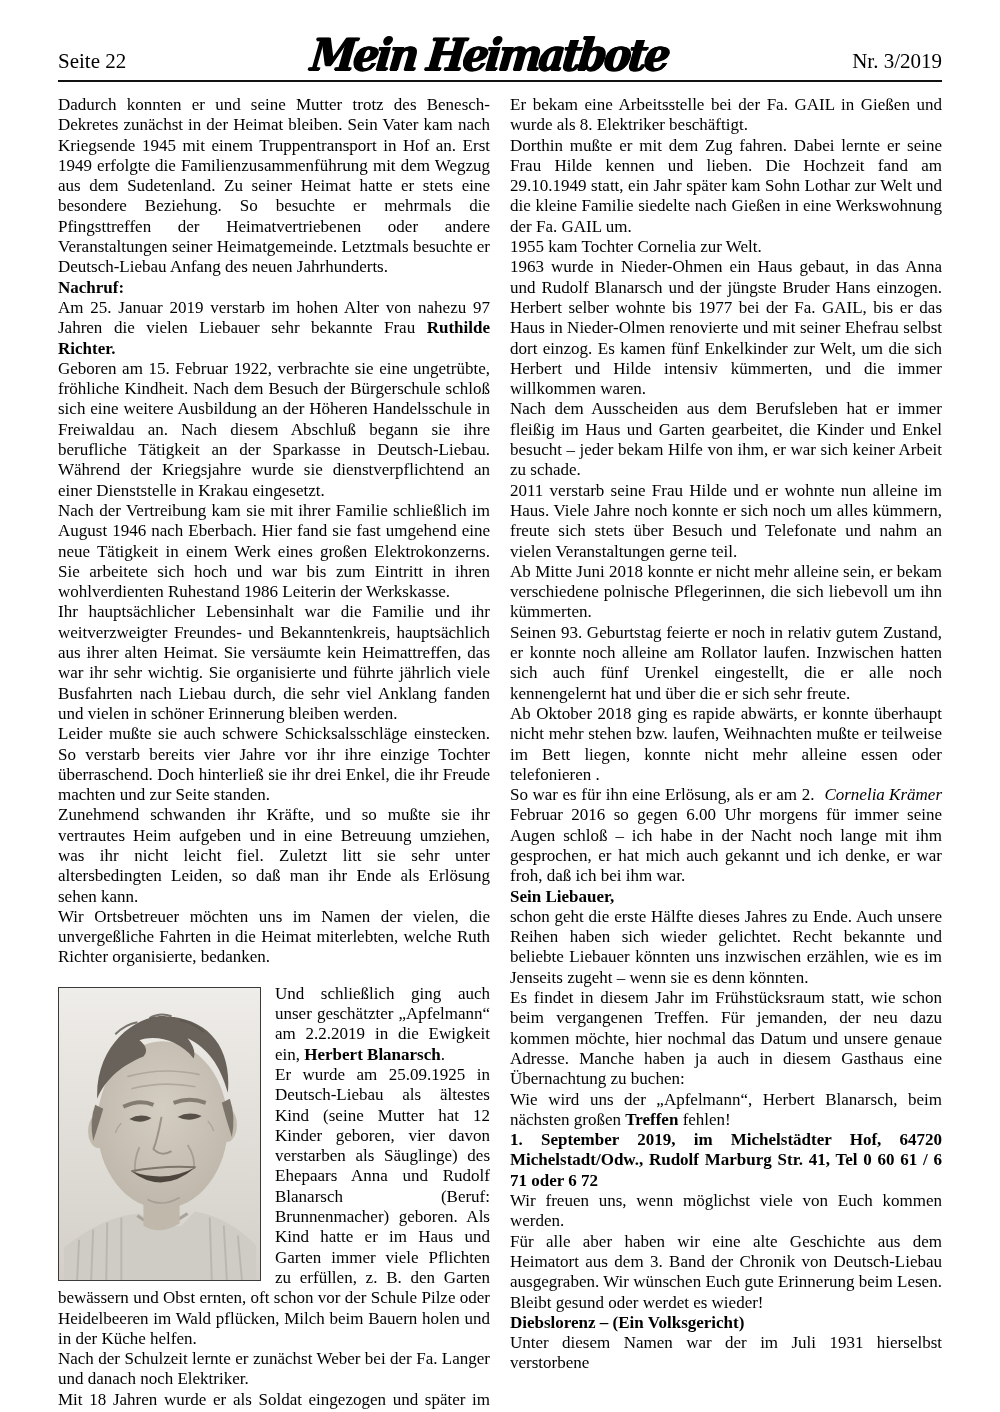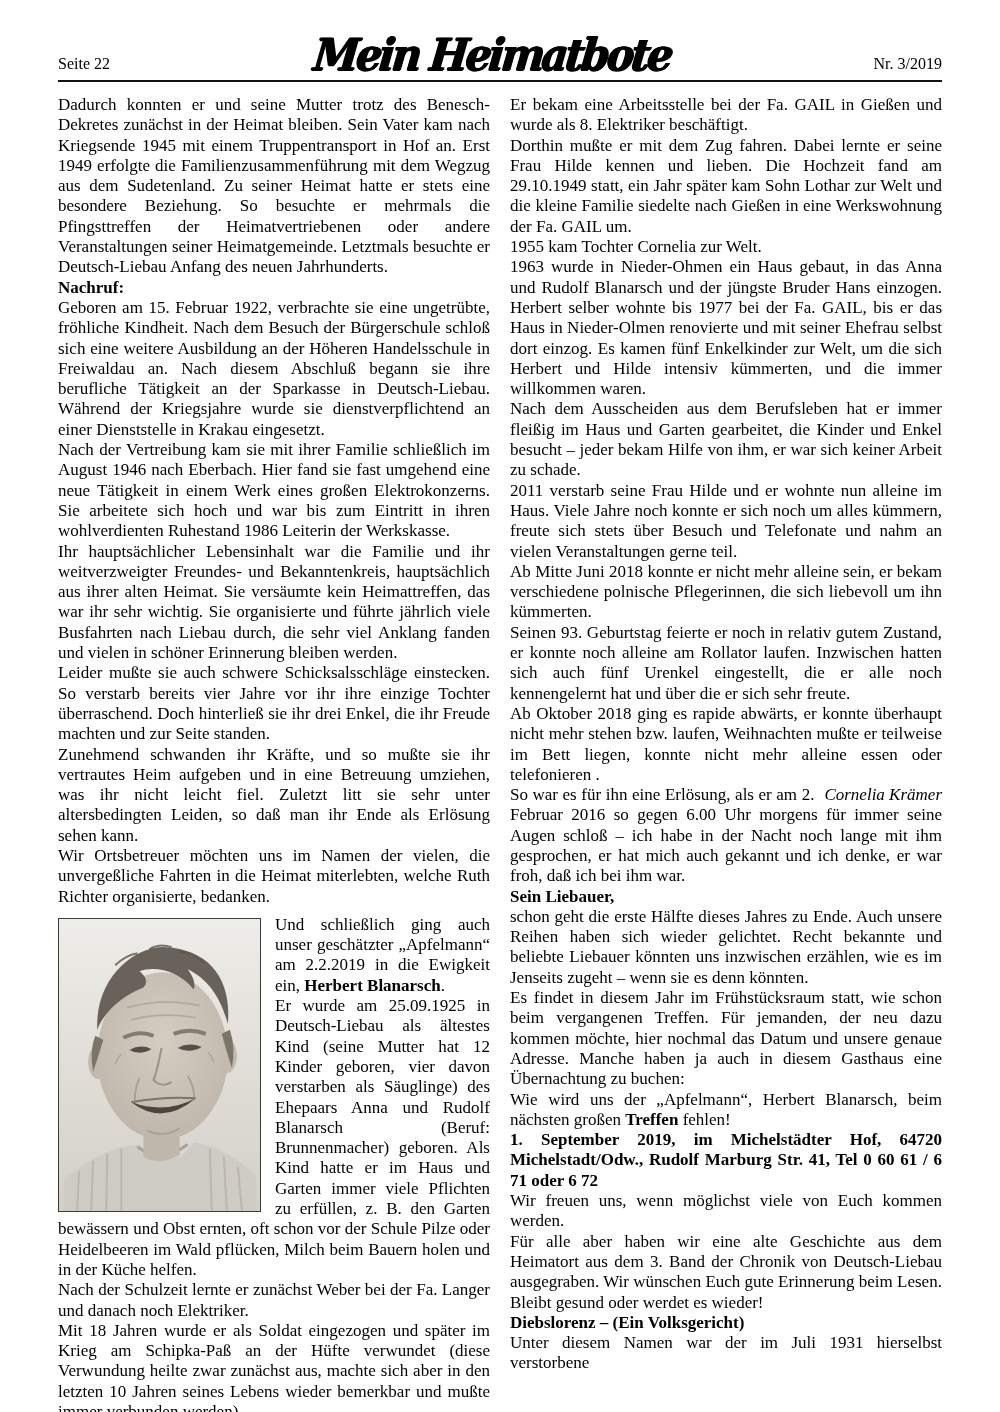--- a/index.html
+++ b/index.html
@@ -12,21 +12,21 @@
     background:#ffffff;
     color:#000;
     font-family:"Liberation Serif","DejaVu Serif",serif;
     overflow:hidden;
   }
   
   .hdr{
     display:flex;align-items:flex-end;justify-content:space-between;
     height:48px;
   }
-  .hdr .corner{font-size:16px;line-height:1;padding-bottom:2px;}
+  .hdr .corner{font-size:21px;line-height:1;padding-bottom:2px;}
   .masthead{
     font-family:"DejaVu Serif",serif;
     font-weight:bold;font-style:italic;
     font-size:41px;line-height:0.9;
     letter-spacing:-3px;
     transform:skewX(-6deg) scaleY(1.08);
     text-shadow:1px 0 #000,-0.6px 0 #000,0 0.5px #000;
     white-space:nowrap;
   }
   .rule{border-top:2.6px solid #111;margin-top:6px;}
@@ -47,40 +47,41 @@
   
   .photo{
     float:left;
     width:203px;height:294px;
     border:1.5px solid #3a3a3a;
     box-sizing:border-box;
     margin:3px 14px 3px 0;
     background:#dcd8d2;
   }
   .photo svg{display:block;width:100%;height:100%;}
-  .obit-blanarsch{margin-top:8px;}
+  .obit-blanarsch{margin-top:16px;}
 </style>
 </head>
 <body>
 
 <div class="page">
 
   <header class="hdr">
     <span class="corner">Seite 22</span>
     <span class="masthead">Mein Heimatbote</span>
     <span class="corner">Nr. 3/2019</span>
   </header>
   <div class="rule"></div>
 
   <main class="columns">
 
     <section class="col">
       <p>Dadurch konnten er und seine Mutter trotz des Benesch-Dekretes zunächst in der Heimat bleiben. Sein Vater kam nach Kriegsende 1945 mit einem Truppentransport in Hof an. Erst 1949 erfolgte die Familienzusammenführung mit dem Wegzug aus dem Sudetenland. Zu seiner Heimat hatte er stets eine besondere Beziehung. So besuchte er mehrmals die Pfingsttreffen der Heimatvertriebenen oder andere Veranstaltungen seiner Heimatgemeinde. Letztmals besuchte er Deutsch-Liebau Anfang des neuen Jahrhunderts.</p>
 
       <p class="bhead sp">Nachruf:</p>
+      <p><span>Am 25. Januar 2019 verstarb im hohen Alter von nahezu 97 Jahren die vielen Liebauer sehr bekannte Frau </span><b>Ruthilde Richter.</b></p>
       <p>Geboren am 15. Februar 1922, verbrachte sie eine ungetrübte, fröhliche Kindheit. Nach dem Besuch der Bürgerschule schloß sich eine weitere Ausbildung an der Höheren Handelsschule in Freiwaldau an. Nach diesem Abschluß begann sie ihre berufliche Tätigkeit an der Sparkasse in Deutsch-Liebau. Während der Kriegsjahre wurde sie dienstverpflichtend an einer Dienststelle in Krakau eingesetzt.</p>
       <p>Nach der Vertreibung kam sie mit ihrer Familie schließlich im August 1946 nach Eberbach. Hier fand sie fast umgehend eine neue Tätigkeit in einem Werk eines großen Elektrokonzerns. Sie arbeitete sich hoch und war bis zum Eintritt in ihren wohlverdienten Ruhestand 1986 Leiterin der Werkskasse.</p>
       <p>Ihr hauptsächlicher Lebensinhalt war die Familie und ihr weitverzweigter Freundes- und Bekanntenkreis, hauptsächlich aus ihrer alten Heimat. Sie versäumte kein Heimattreffen, das war ihr sehr wichtig. Sie organisierte und führte jährlich viele Busfahrten nach Liebau durch, die sehr viel Anklang fanden und vielen in schöner Erinnerung bleiben werden.</p>
       <p>Leider mußte sie auch schwere Schicksalsschläge einstecken. So verstarb bereits vier Jahre vor ihr ihre einzige Tochter überraschend. Doch hinterließ sie ihr drei Enkel, die ihr Freude machten und zur Seite standen.</p>
       <p>Zunehmend schwanden ihr Kräfte, und so mußte sie ihr vertrautes Heim aufgeben und in eine Betreuung umziehen, was ihr nicht leicht fiel. Zuletzt litt sie sehr unter altersbedingten Leiden, so daß man ihr Ende als Erlösung sehen kann.</p>
       <p>Wir Ortsbetreuer möchten uns im Namen der vielen, die unvergeßliche Fahrten in die Heimat miterlebten, welche Ruth Richter organisierte, bedanken.</p>
 
       <div class="obit-blanarsch">
         <div class="photo">
           <svg viewBox="0 0 200 290" preserveAspectRatio="none" aria-hidden="true">

